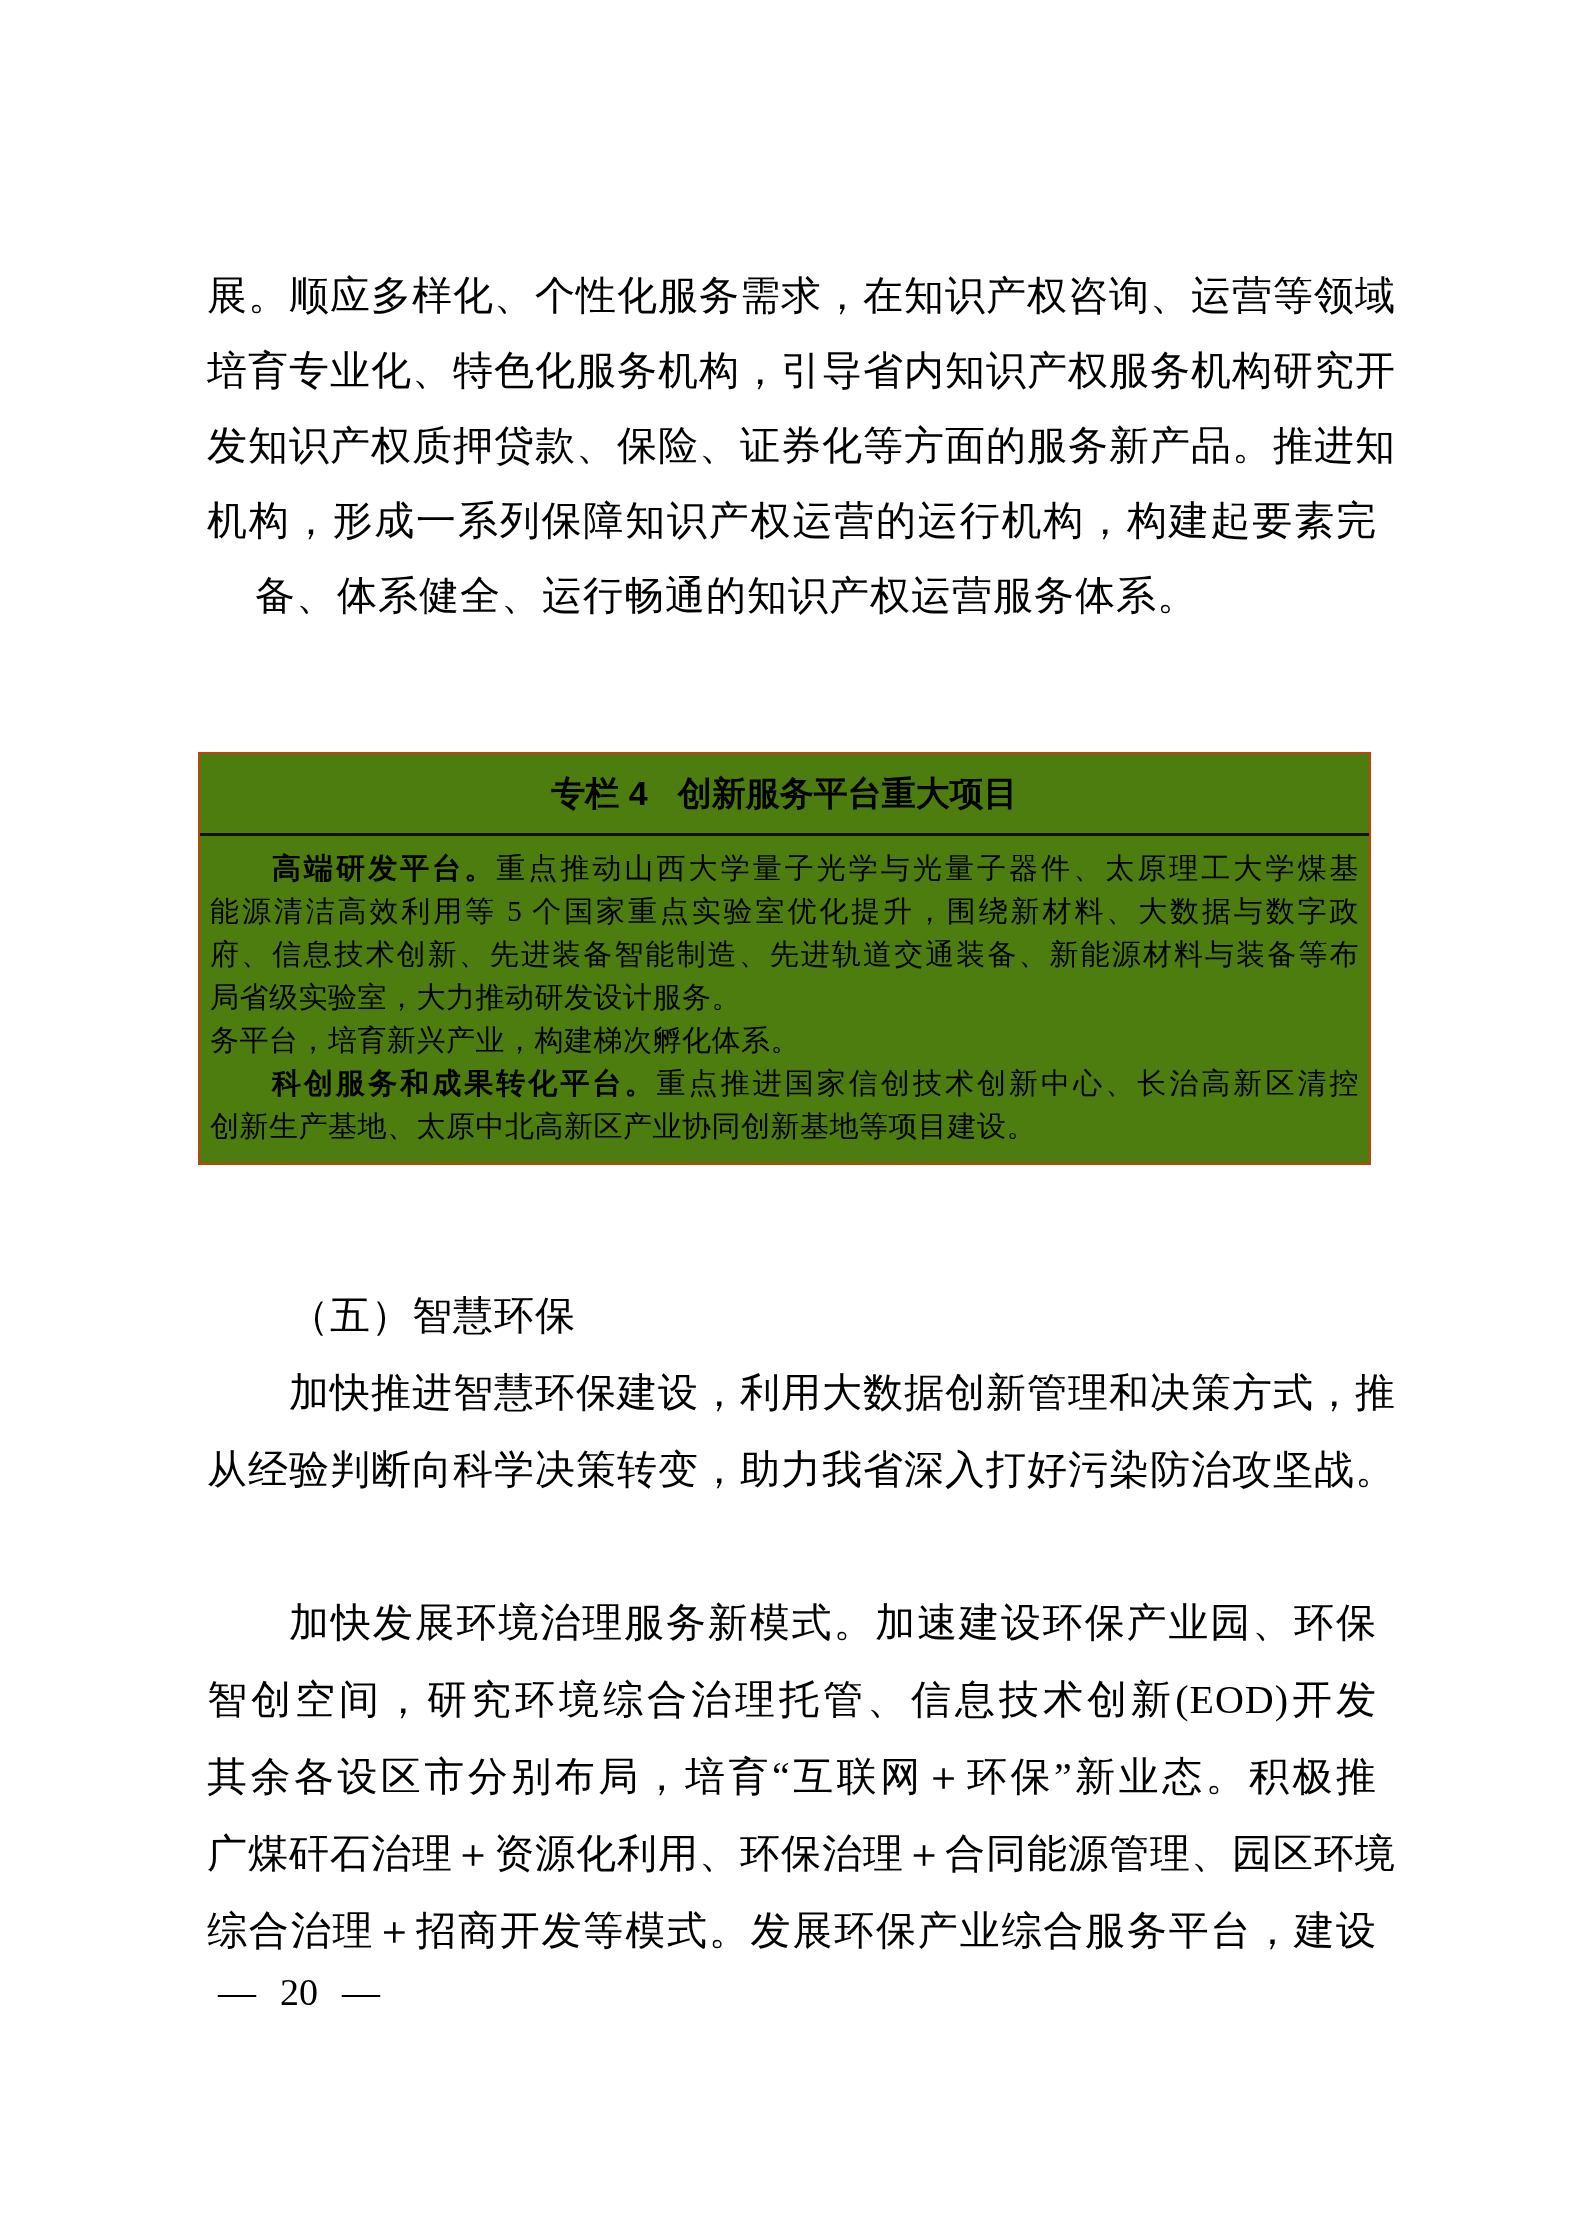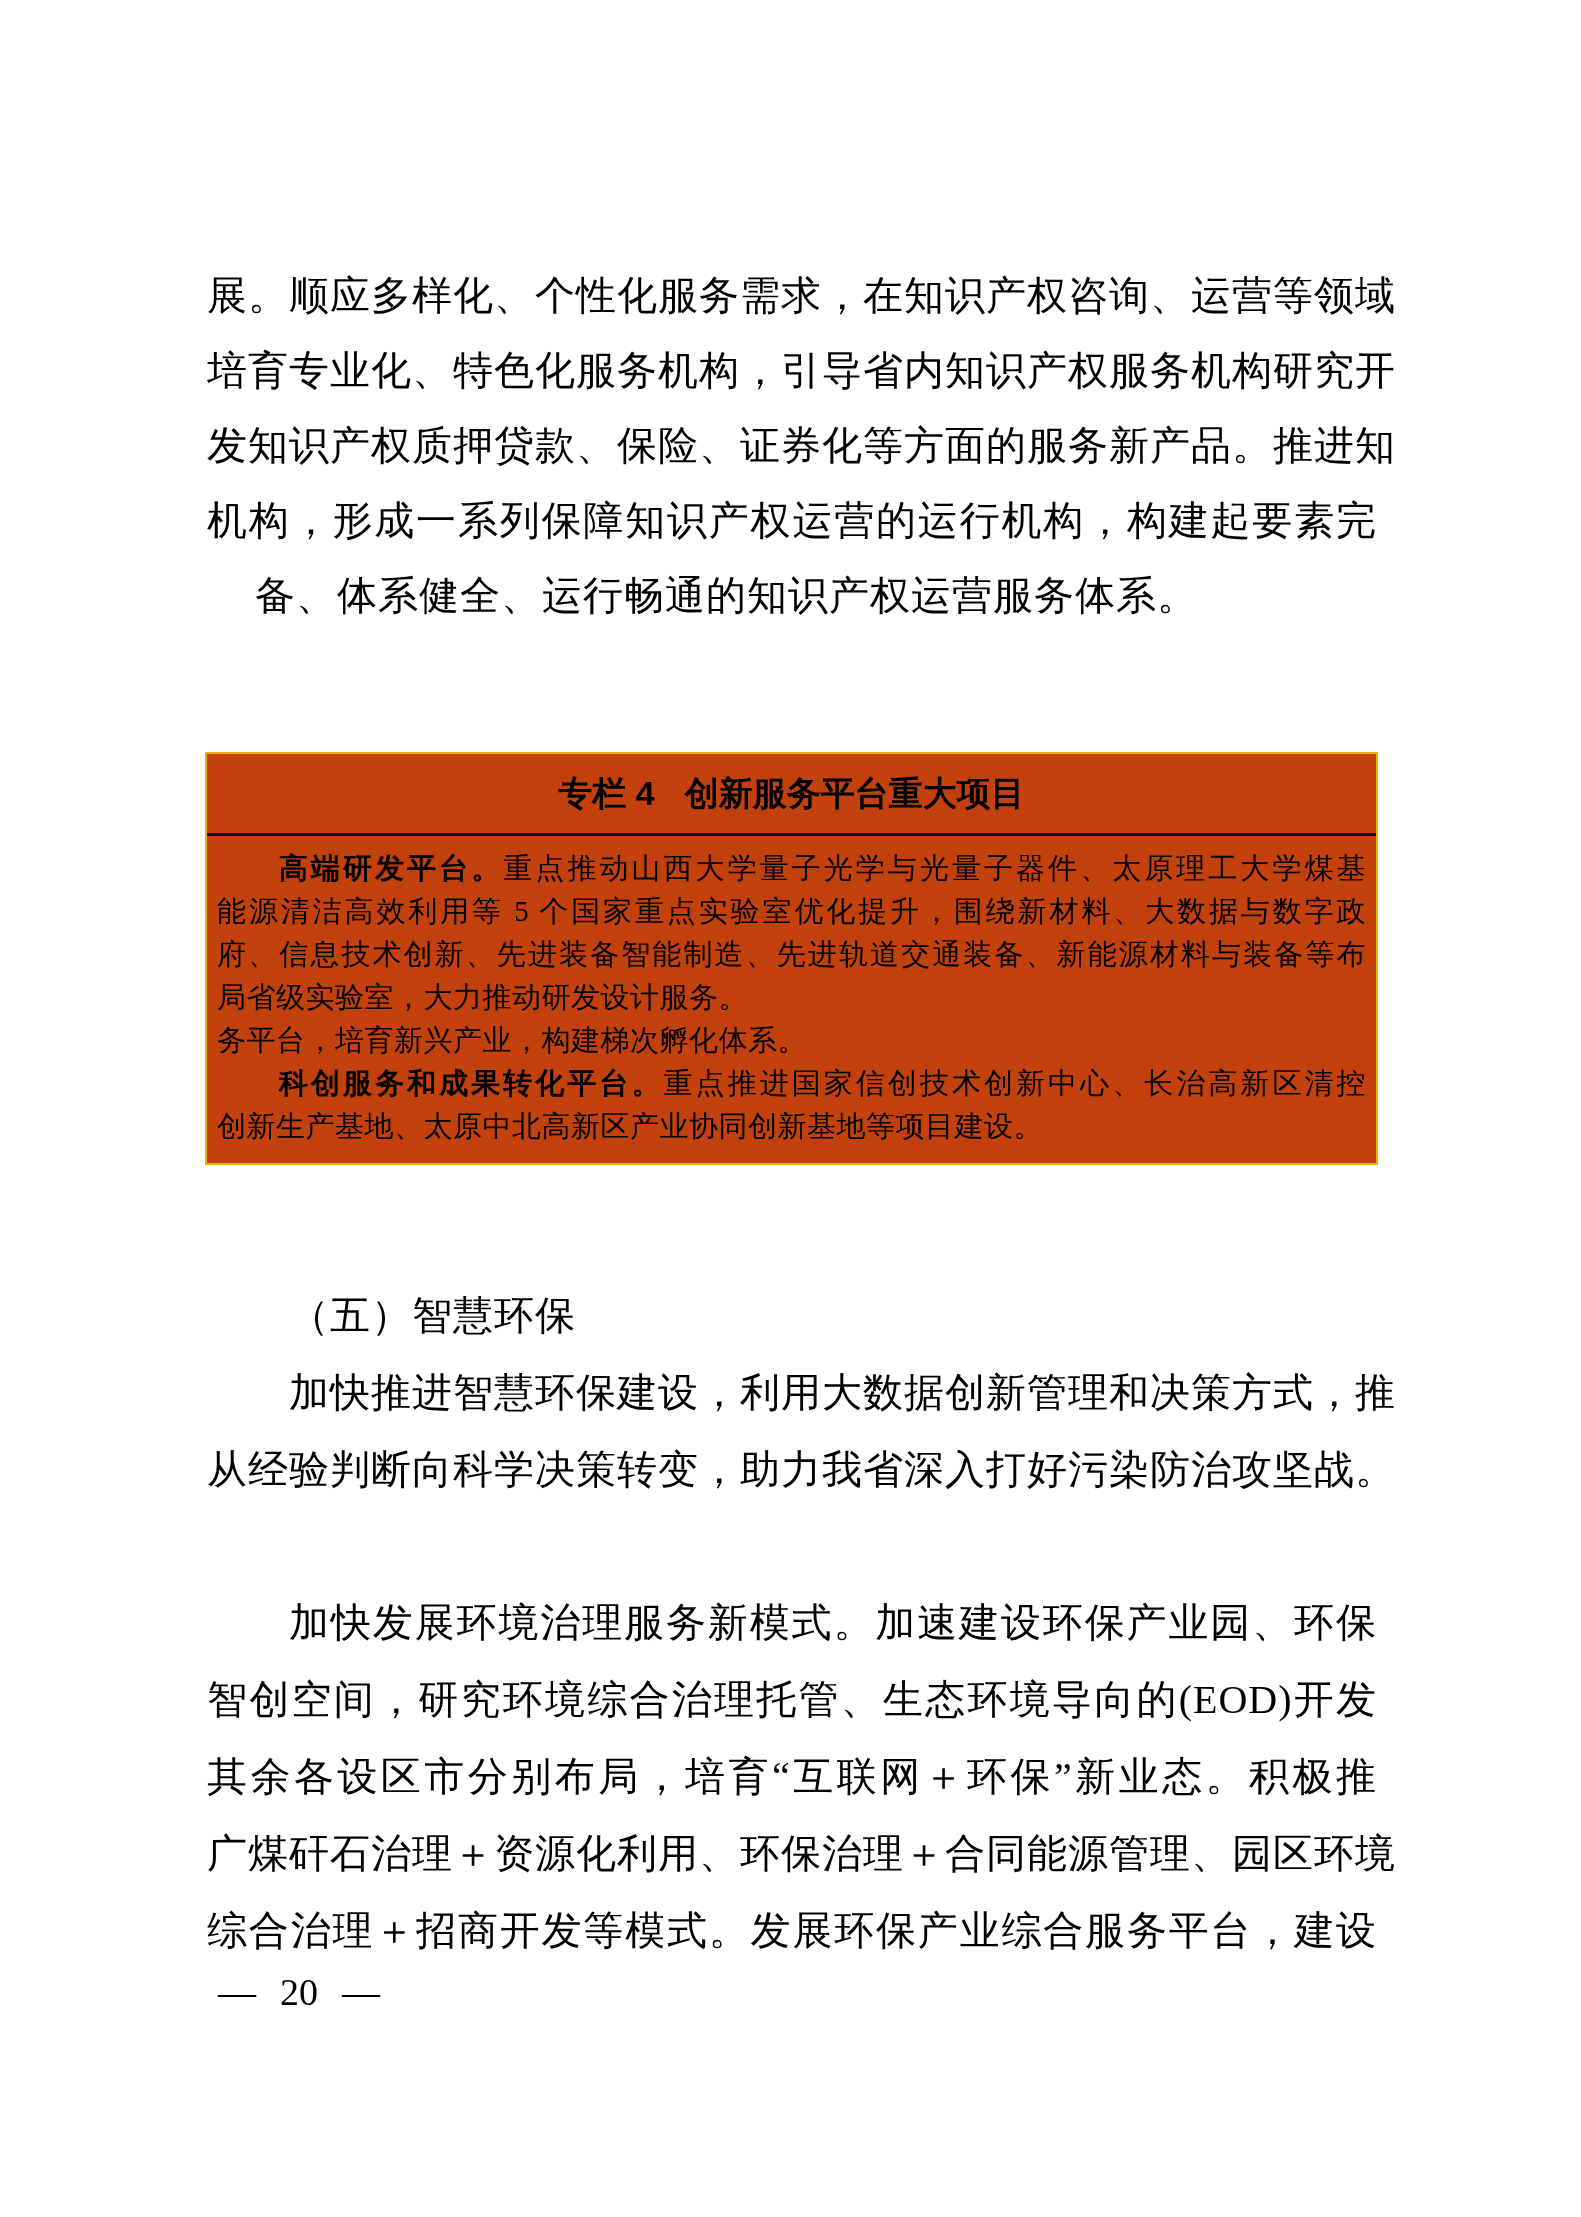--- a/index.html
+++ b/index.html
@@ -34,24 +34,24 @@
     text-align-last: left;
     margin-left: 48px;
   }
   .main-line.indent {
     text-indent: 82px;
   }
   
   .box {
     position: absolute;
     top: 752px;
-    left: 205px;
+    left: 198px;
     width: 1169px;
-    border: 2px solid #eab308;
-    background: #c2410c;
+    border: 2px solid #c2410c;
+    background: #4d7c0f;
     box-sizing: content-box;
   }
   .box-header {
     height: 79px;
     border-bottom: 3px solid #111;
     display: flex;
     align-items: center;
     justify-content: center;
     font-family: "Liberation Sans", sans-serif;
     font-weight: bold;
@@ -133,21 +133,21 @@
 
 <div class="section-heading">（五）智慧环保</div>
 
 <div class="text-block" style="top:1354px;">
   <div class="main-line indent" style="line-height:77px;height:77px;">加快推进智慧环保建设，利用大数据创新管理和决策方式，推</div>
   <div class="main-line" style="line-height:77px;height:77px;">从经验判断向科学决策转变，助力我省深入打好污染防治攻坚战。</div>
 </div>
 
 <div class="text-block" style="top:1584px;">
   <div class="main-line indent" style="line-height:77px;height:77px;">加快发展环境治理服务新模式。加速建设环保产业园、环保</div>
-  <div class="main-line" style="line-height:77px;height:77px;">智创空间，研究环境综合治理托管、生态环境导向的(EOD)开发</div>
+  <div class="main-line" style="line-height:77px;height:77px;">智创空间，研究环境综合治理托管、信息技术创新(EOD)开发</div>
   <div class="main-line" style="line-height:77px;height:77px;">其余各设区市分别布局，培育“互联网＋环保”新业态。积极推</div>
   <div class="main-line" style="line-height:77px;height:77px;">广煤矸石治理＋资源化利用、环保治理＋合同能源管理、园区环境</div>
   <div class="main-line" style="line-height:77px;height:77px;">综合治理＋招商开发等模式。发展环保产业综合服务平台，建设</div>
 </div>
 
 <div class="footer">
   <span class="dash">—</span>
   <span>20</span>
   <span class="dash">—</span>
 </div>

